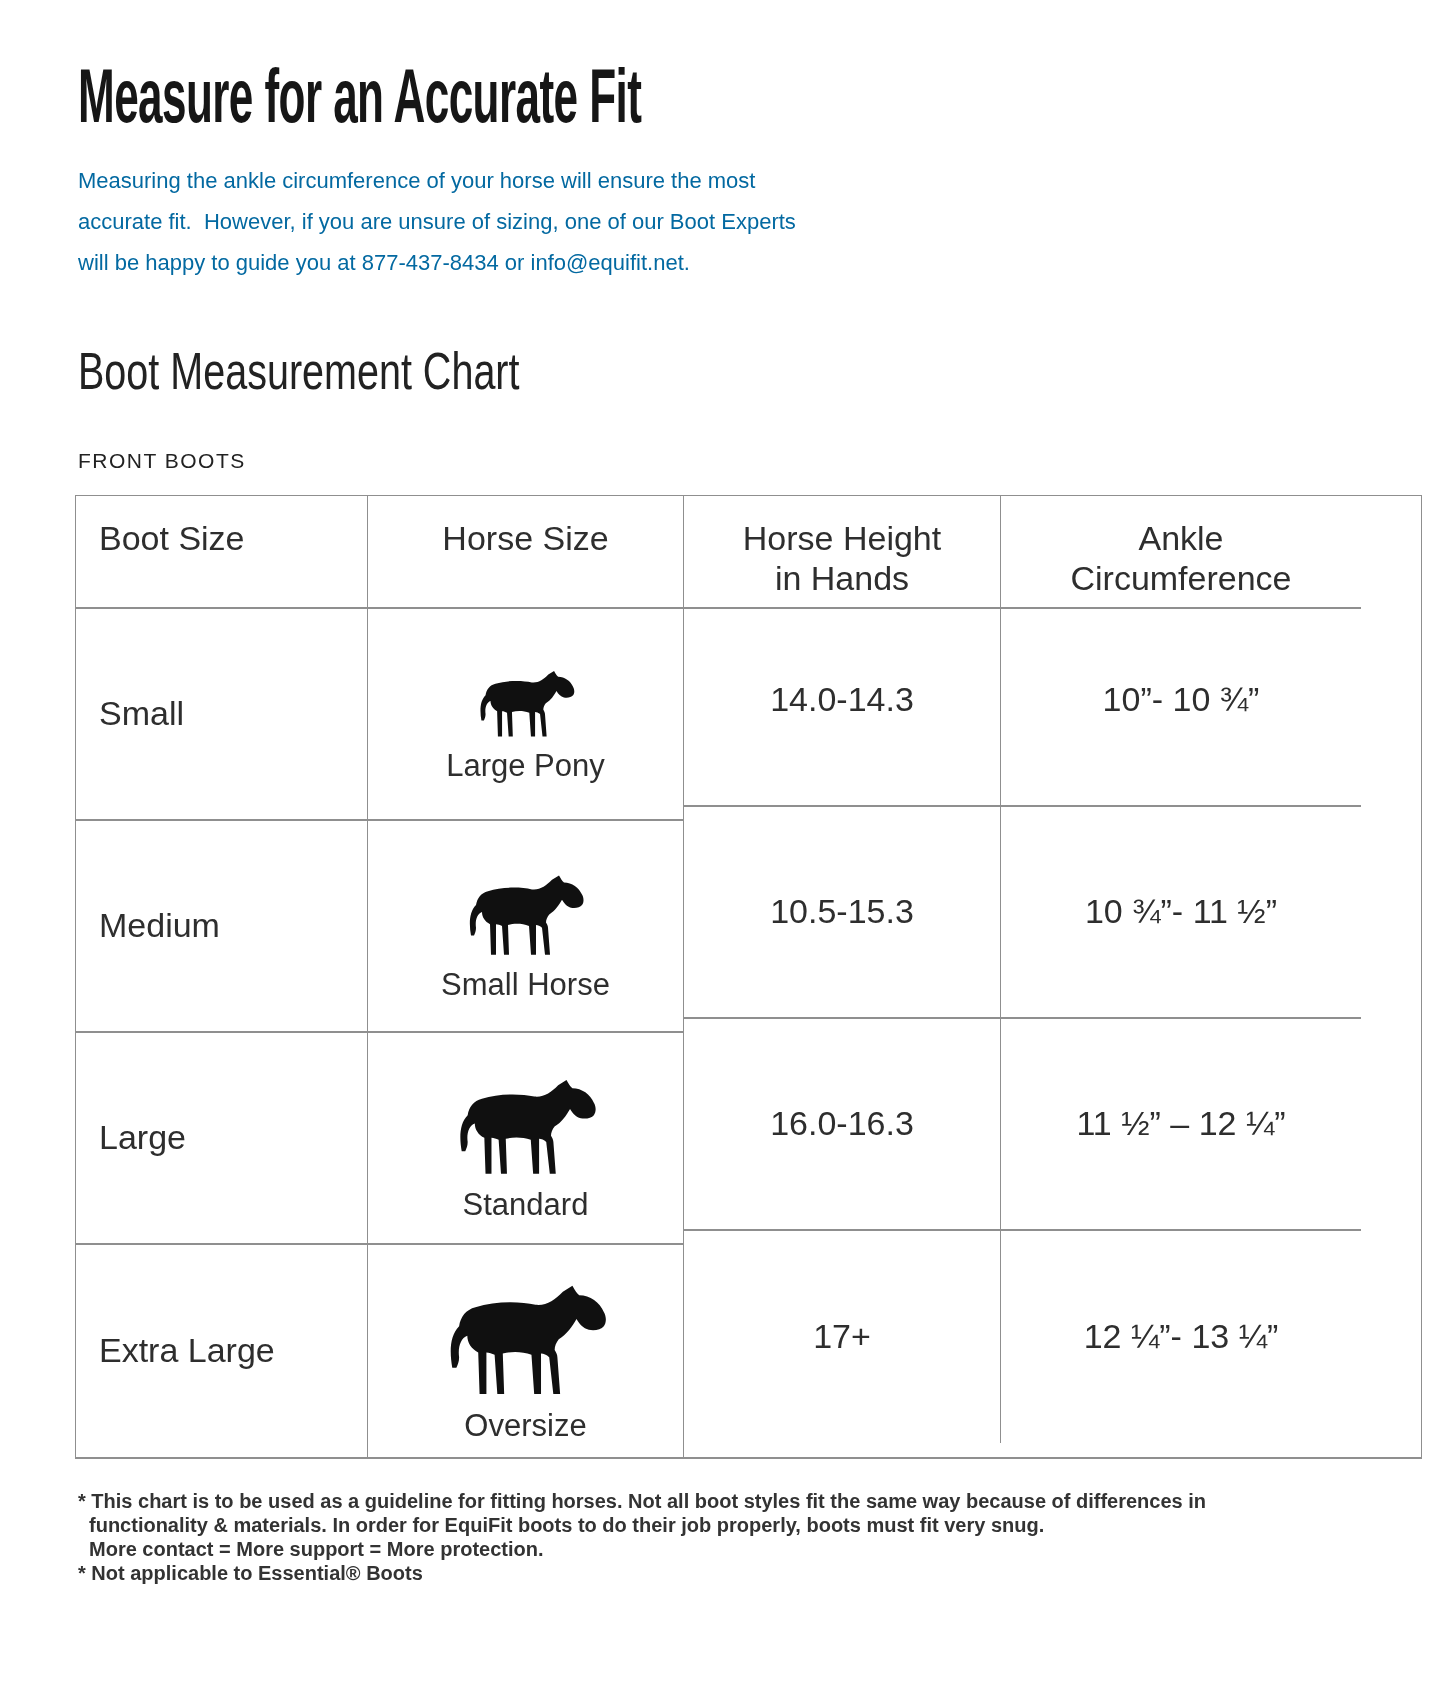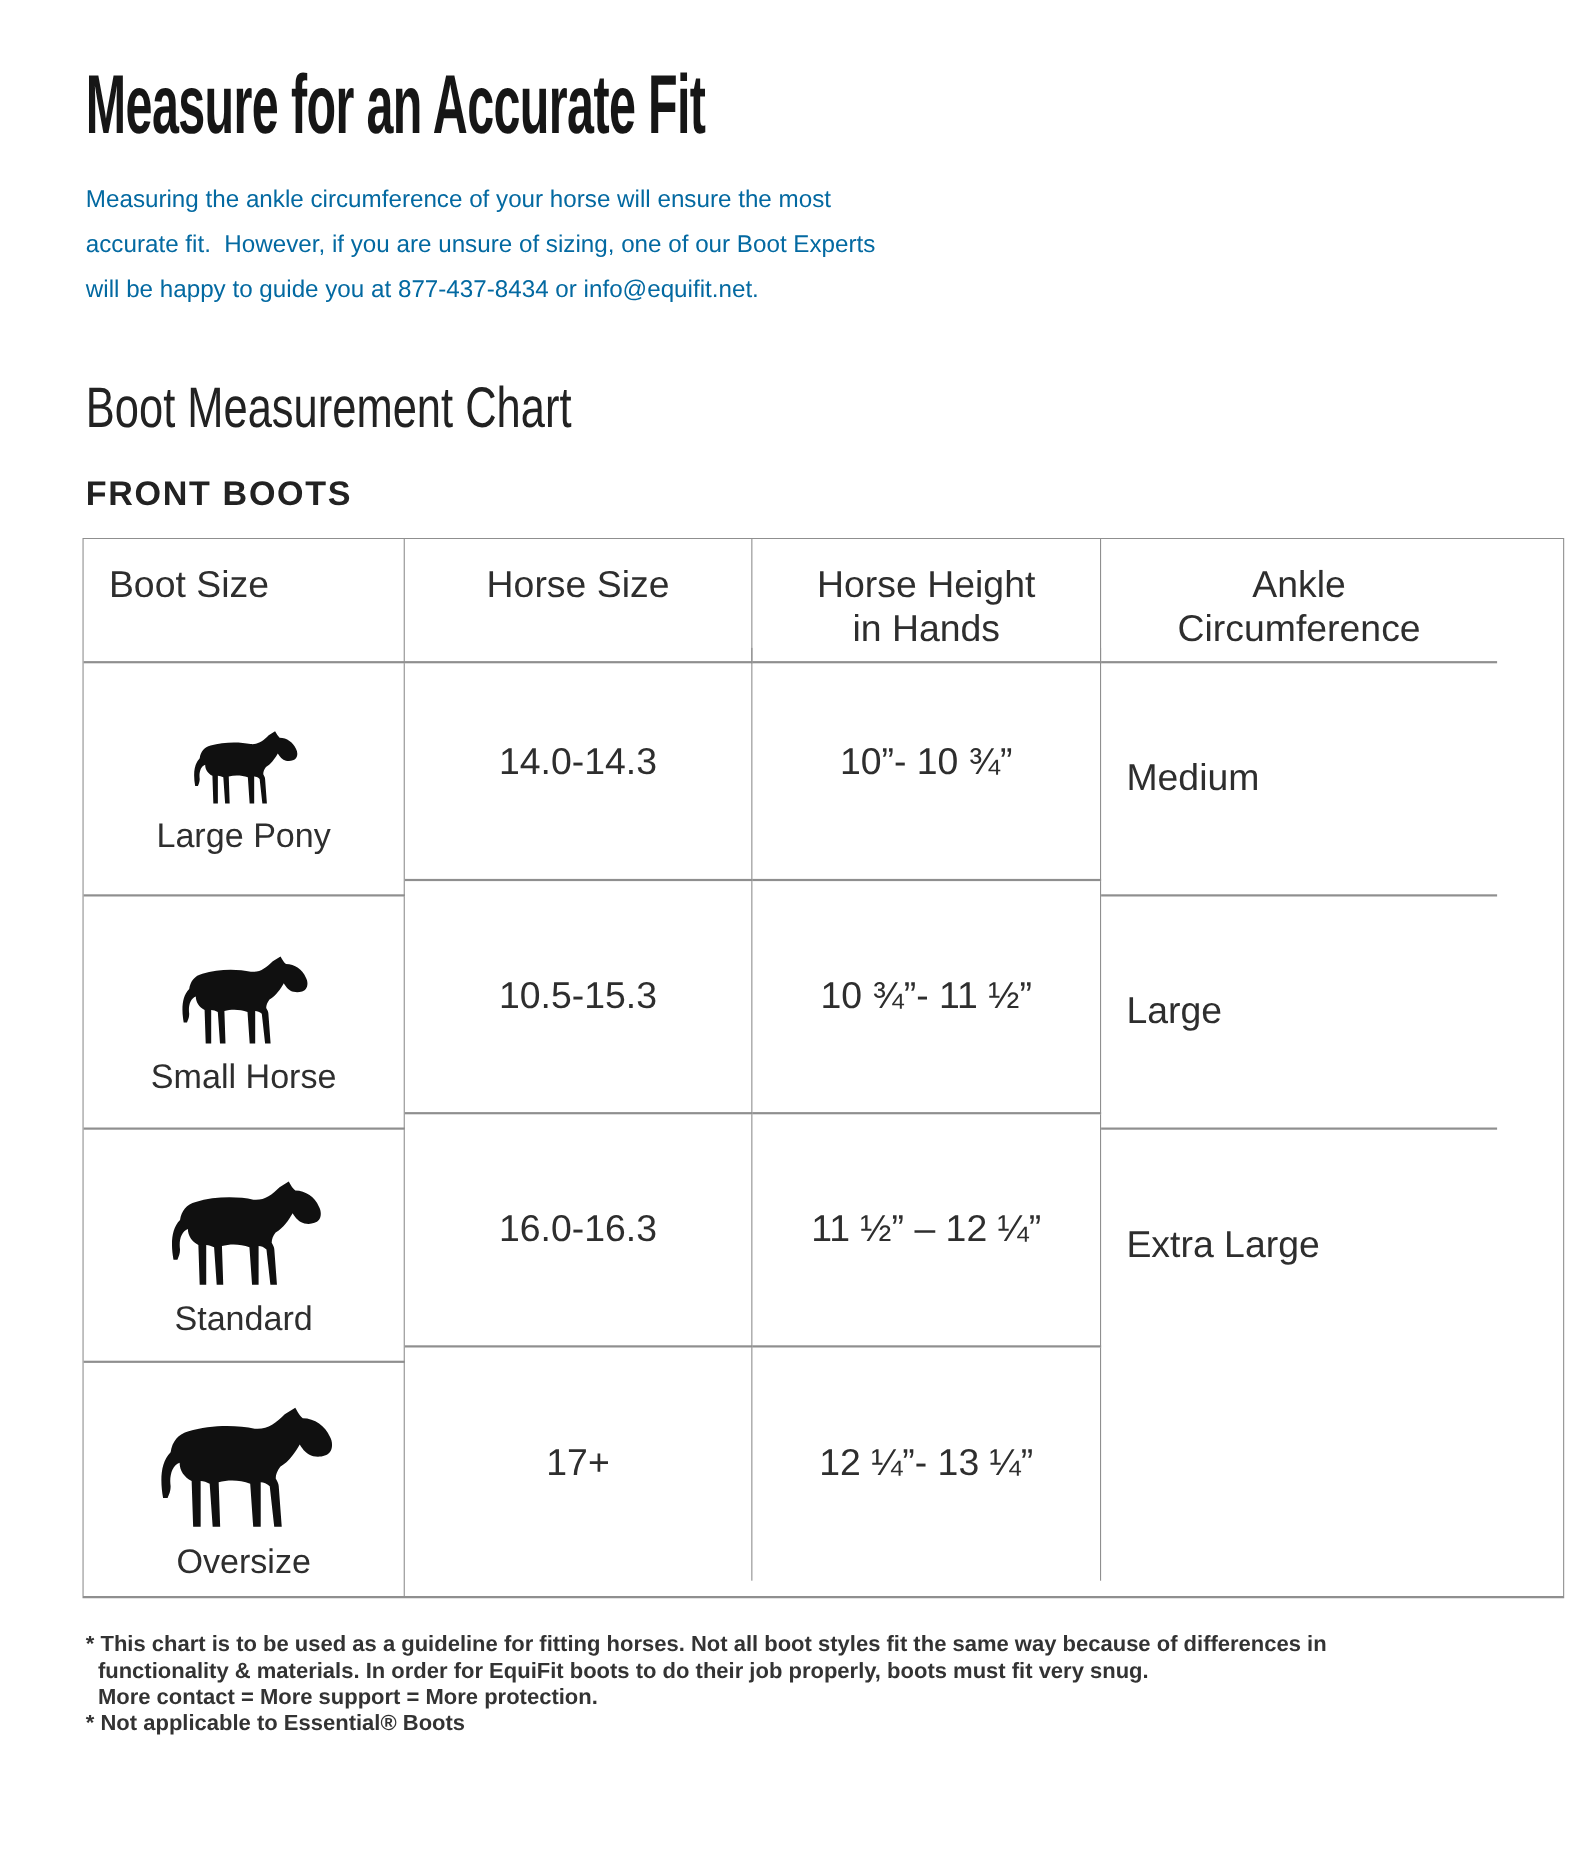--- a/index.html
+++ b/index.html
@@ -39,24 +39,24 @@
     font-size: 52px;
     font-weight: 400;
     color: #222222;
     white-space: nowrap;
     transform: scaleX(0.76);
     transform-origin: 0 50%;
     line-height: 1.0;
   }
 
   .subsection-title {
-    margin-top: 34px;
+    margin-top: 52px;
     margin-left: 3px;
-    font-size: 31px;
-    font-weight: 700;
+    font-size: 21px;
+    font-weight: 400;
     letter-spacing: 1.5px;
     color: #222222;
   }
 
   .boot-table {
     margin-top: 22px;
     width: 1347px;
     display: grid;
     grid-template-columns: 292px 316px 317px 360px;
     border: 1px solid #8f8f8f;
@@ -164,20 +164,21 @@
 
   <div class="boot-table">
 
     <div class="cell th th-left">Boot Size</div>
     <div class="cell th">Horse Size</div>
     <div class="cell th">Horse Height
 in Hands</div>
     <div class="cell th">Ankle
 Circumference</div>
 
+    <div class="cell td td-left">Small</div>
     <div class="cell td">
       <div class="horse-stack">
         <svg class="horse h-small" viewBox="0 0 126 100" preserveAspectRatio="none">
             <use href="#horse-shape"></use>
           </svg>
         <div class="horse-label">Large Pony</div>
       </div>
     </div>
     <div class="cell td td-num">14.0-14.3</div>
     <div class="cell td td-num">10”- 10 ¾”</div>

